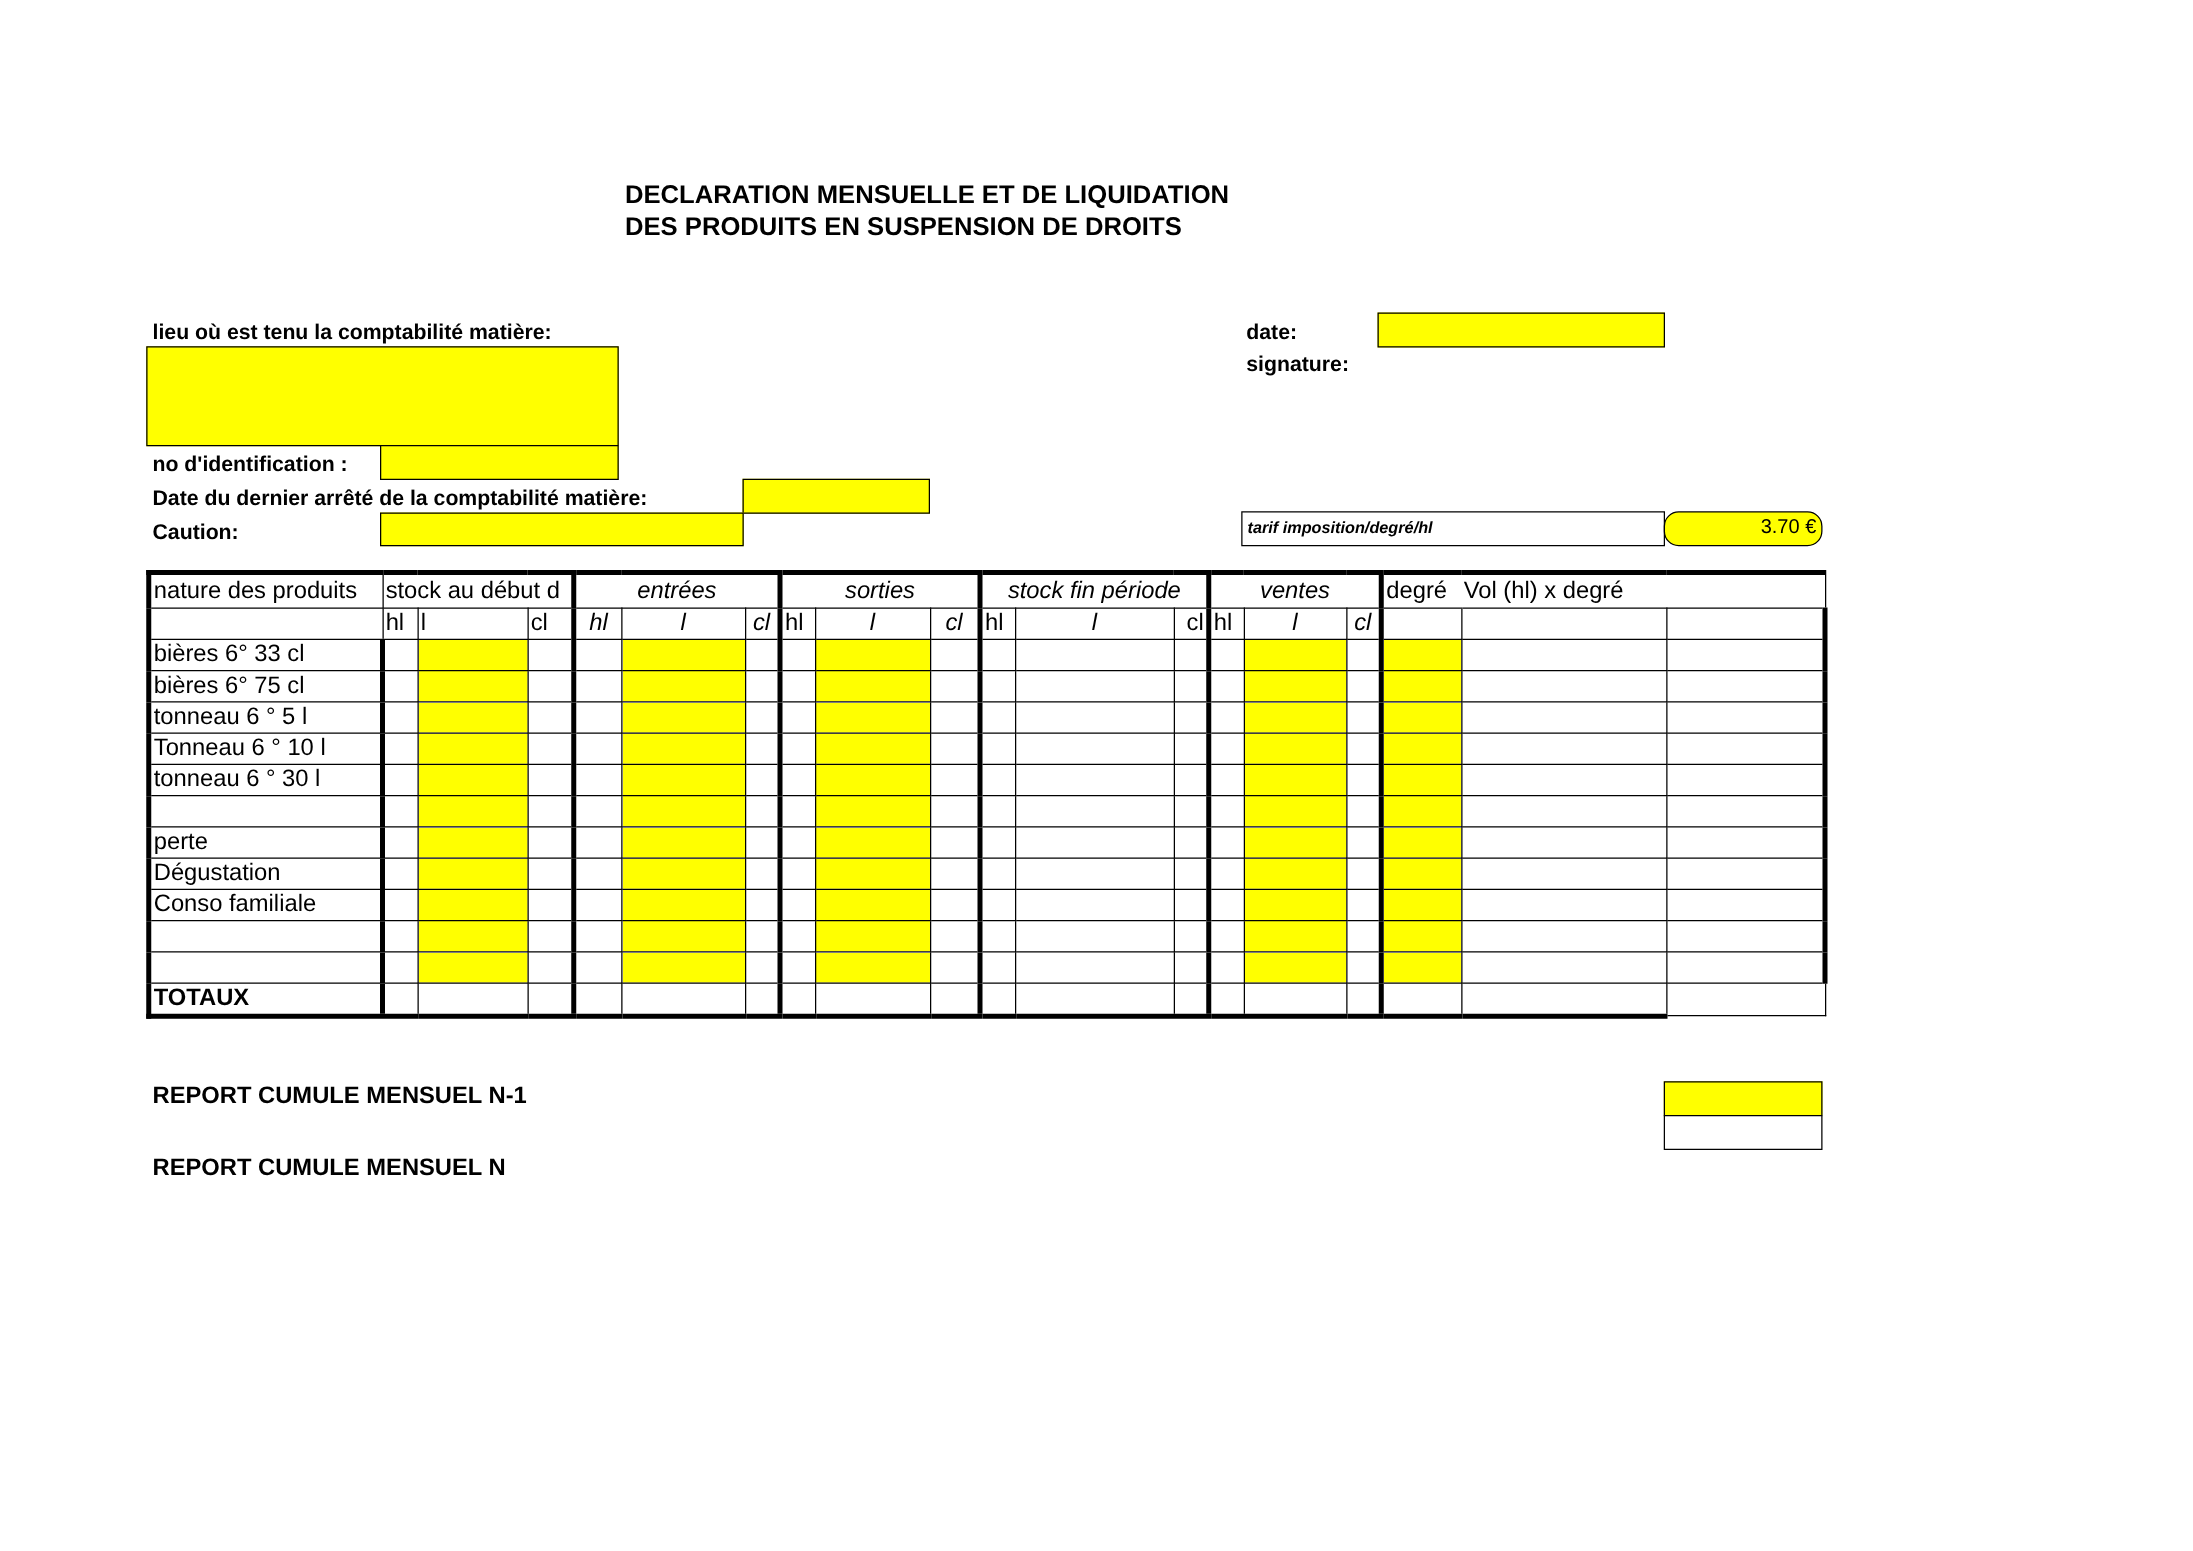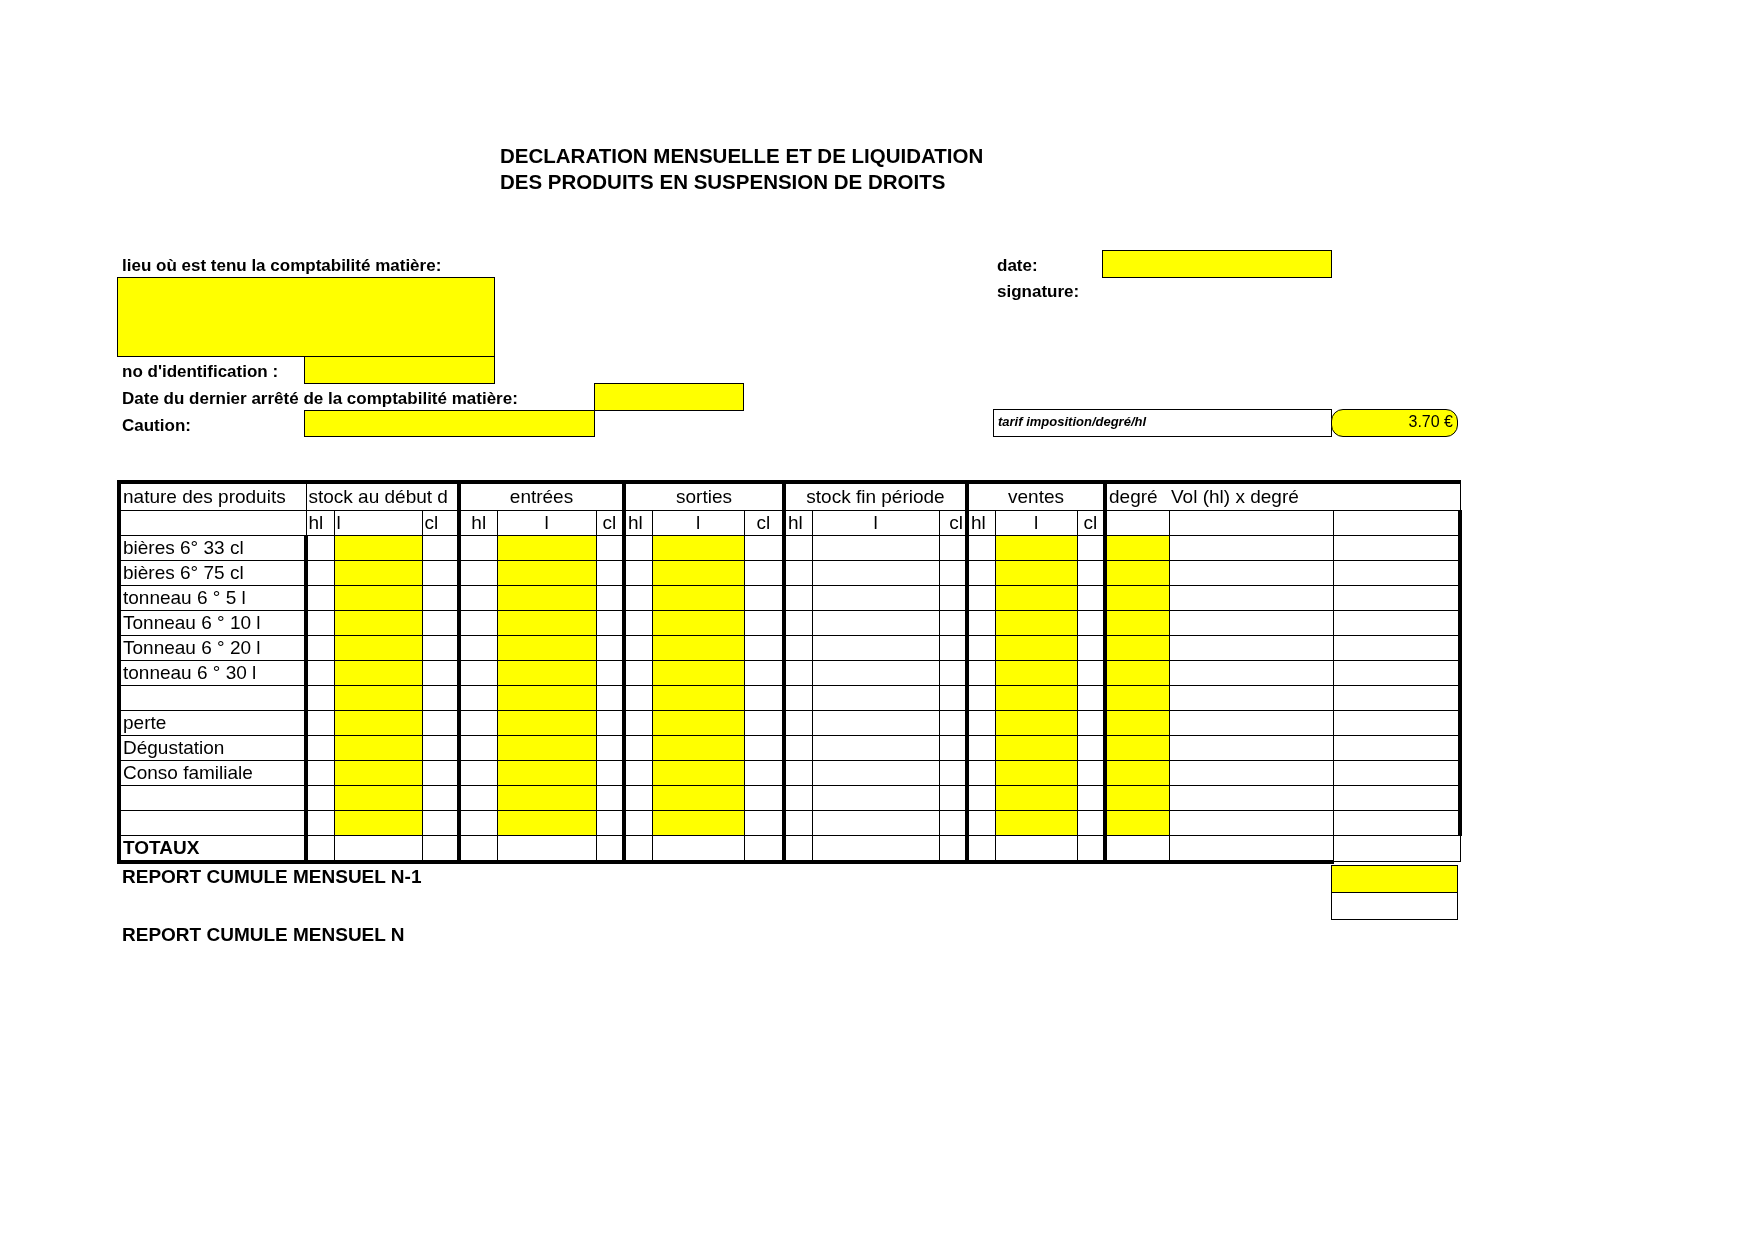--- a/index.html
+++ b/index.html
@@ -6,26 +6,26 @@
   body { width:1754px; height:1241px; position:relative; overflow:hidden;
          font-family:"Liberation Sans", sans-serif; color:#000; }
   .abs { position:absolute; }
   .title { left:500px; top:143px; font-size:20.5px; font-weight:bold; line-height:26px; white-space:nowrap; }
   .lbl { font-size:17px; font-weight:bold; white-space:nowrap; }
   .ybox { background:#ffff00; border:1.5px solid #000; box-sizing:border-box; }
   .wbox { background:#ffffff; border:1.5px solid #000; box-sizing:border-box; }
   .tarif-label { font-size:13px; font-weight:bold; font-style:italic; padding-left:4px; line-height:24px; white-space:nowrap; }
   .tarif-value { font-size:16px; text-align:right; padding-right:4px; line-height:24px;border-radius:12px; }
 
-  table.grid { position:absolute; left:117px; top:480px; border-collapse:collapse; table-layout:fixed; }
+  table.grid { position:absolute; left:117px; top:456px; border-collapse:collapse; table-layout:fixed; }
   table.grid td { border:1.5px solid #000; padding:0 2px; height:25px; font-size:19px; line-height:24px;
                   white-space:nowrap; overflow:hidden; box-sizing:border-box; }
   table.grid tr.head td { height:28px; }
   table.grid td.y { background:#ffff00; }
-  table.grid td.c { text-align:center; }
+  table.grid td.c { text-align:center;font-style:italic; }
   table.grid td.tl { border-left:4px solid #000; }
   table.grid td.tt { border-top:4px solid #000; }
   table.grid td.tb { border-bottom:4px solid #000; }
   table.grid td.tr { border-right:4px solid #000; }
   table.grid td.bold { font-weight:bold; }
   .report { font-size:19px; font-weight:bold; white-space:nowrap; line-height:26px; }
 </style>
 </head>
 <body>
 
@@ -185,41 +185,20 @@
         <td class=""></td>
         <td class=""></td>
         <td class="tl"></td>
         <td class="y"></td>
         <td class=""></td>
         <td class="y tl"></td>
         <td class=""></td>
         <td class="tr"></td>
       </tr>
       <tr>
-        <td class="tl">Tonneau 6 ° 20 l</td>
-        <td class="tl"></td>
-        <td class="y"></td>
-        <td class=""></td>
-        <td class="tl"></td>
-        <td class="y"></td>
-        <td class=""></td>
-        <td class="tl"></td>
-        <td class="y"></td>
-        <td class=""></td>
-        <td class="tl"></td>
-        <td class=""></td>
-        <td class=""></td>
-        <td class="tl"></td>
-        <td class="y"></td>
-        <td class=""></td>
-        <td class="y tl"></td>
-        <td class=""></td>
-        <td class="tr"></td>
-      </tr>
-      <tr>
         <td class="tl">tonneau 6 ° 30 l</td>
         <td class="tl"></td>
         <td class="y"></td>
         <td class=""></td>
         <td class="tl"></td>
         <td class="y"></td>
         <td class=""></td>
         <td class="tl"></td>
         <td class="y"></td>
         <td class=""></td>

